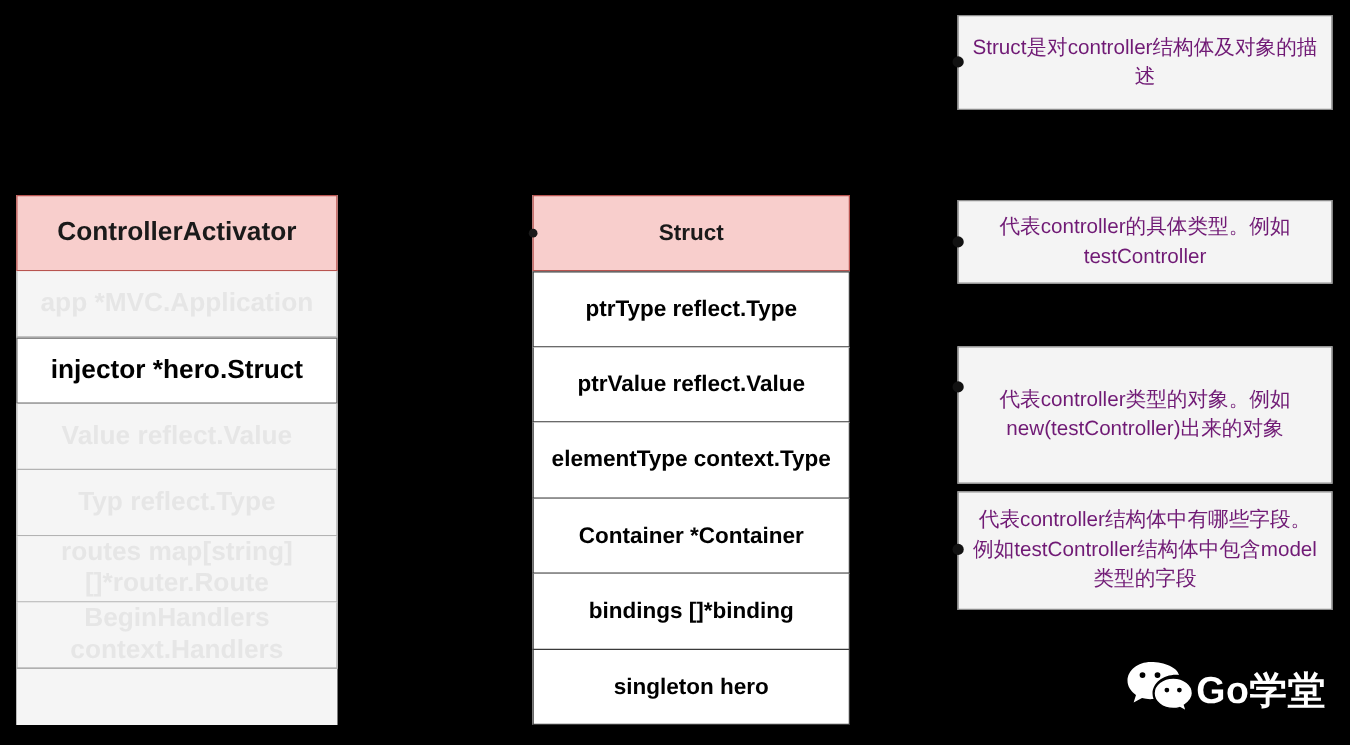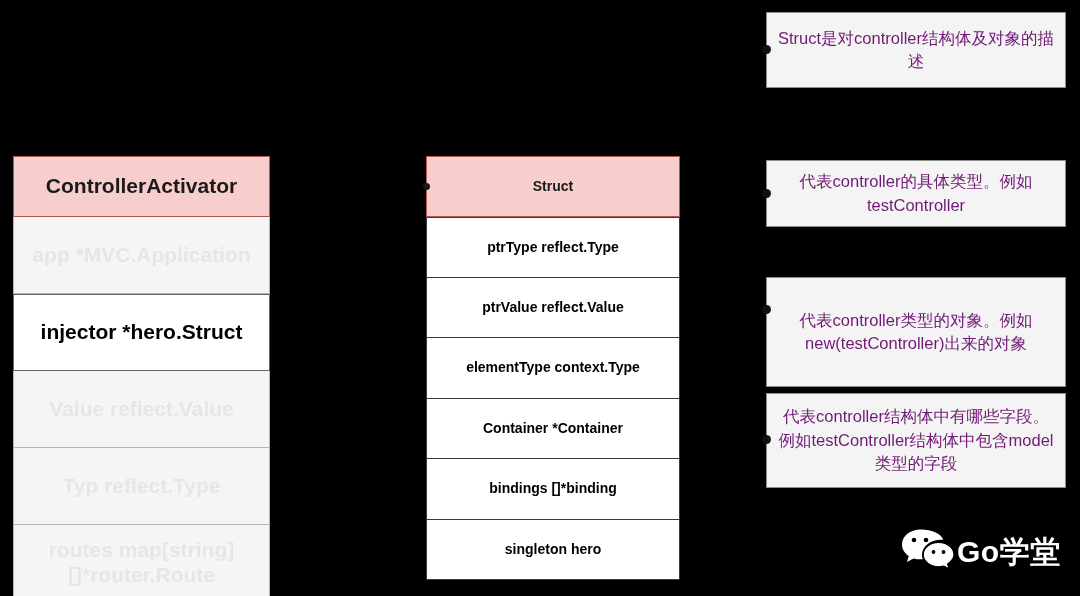--- a/index.html
+++ b/index.html
@@ -44,21 +44,21 @@
     left: 13px;
     top: 156px;
     width: 257px;
     height: 424px;
     font-size: 21px;
   }
   #controller-activator-table .row.header {
     height: 61px;
   }
   #controller-activator-table .row.field {
-    height: 77px;
+    height: 53px;
     border-left: 1px solid #b3b3b3;
     border-right: 1px solid #b3b3b3;
     border-bottom: 1px solid #b3b3b3;
     background: #f5f5f5;
     color: #e6e6e6;
   }
   #controller-activator-table .row.field.active {
     background: #ffffff;
     color: #000000;
     border-left: 1px solid #666666;
@@ -69,21 +69,21 @@
   #controller-activator-table .row.field.last {
     border-bottom: 1px solid #999999;
   }
 
   
   #struct-table {
     left: 426px;
     top: 156px;
     width: 254px;
     height: 424px;
-    font-size: 14px;
+    font-size: 18px;
   }
   #struct-table .row.header {
     height: 61px;
   }
   #struct-table .row.field {
     height: 60.5px;
     background: #ffffff;
     color: #000000;
     border-left: 1px solid #3a3a3a;
     border-right: 1px solid #3a3a3a;

